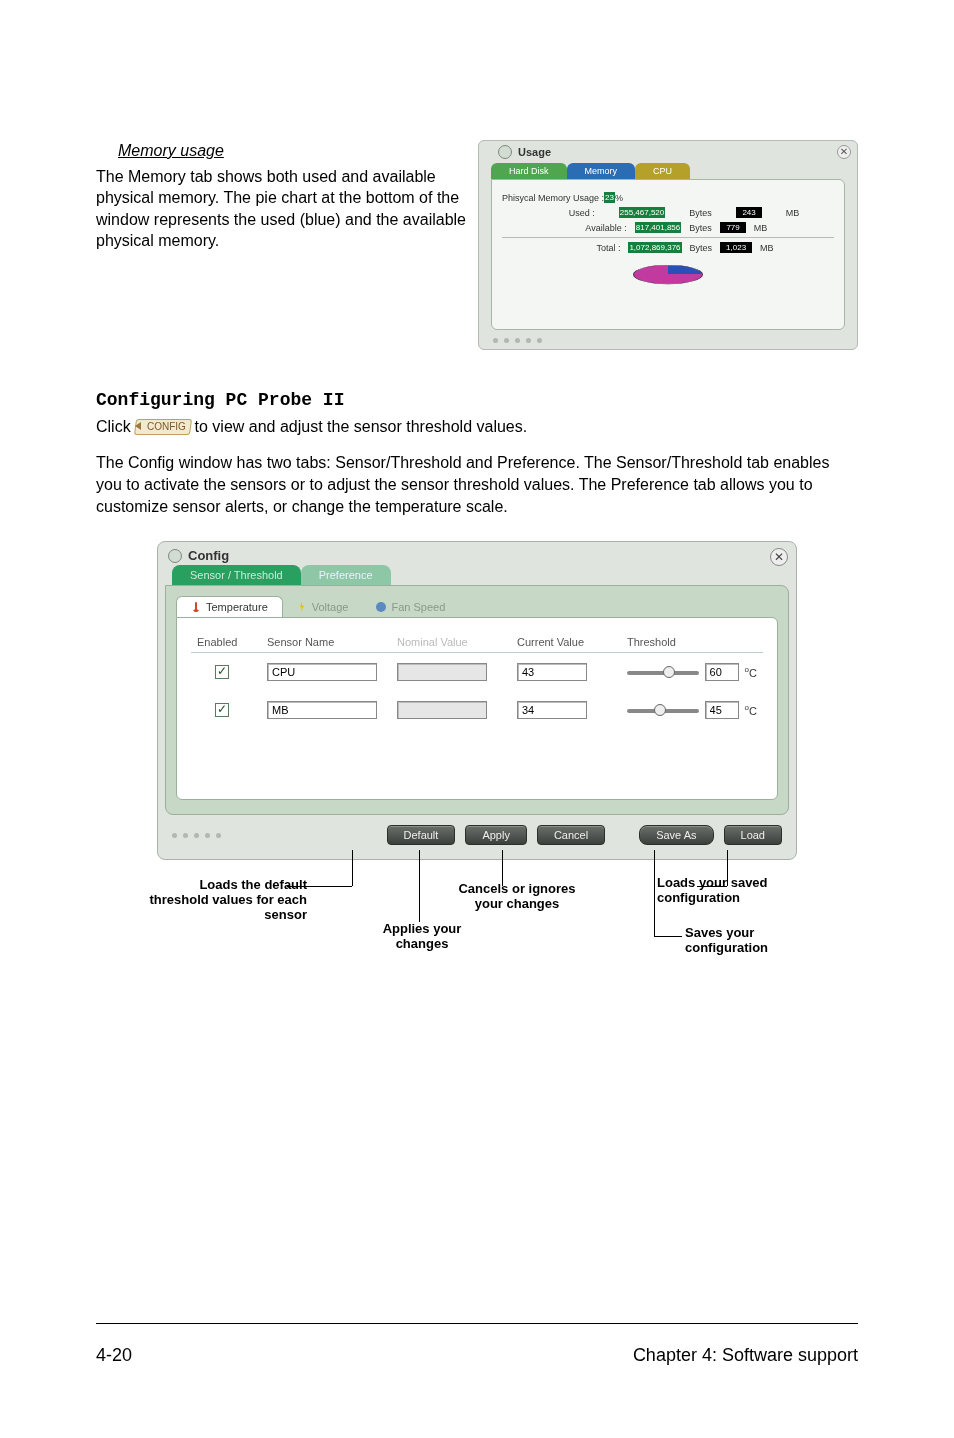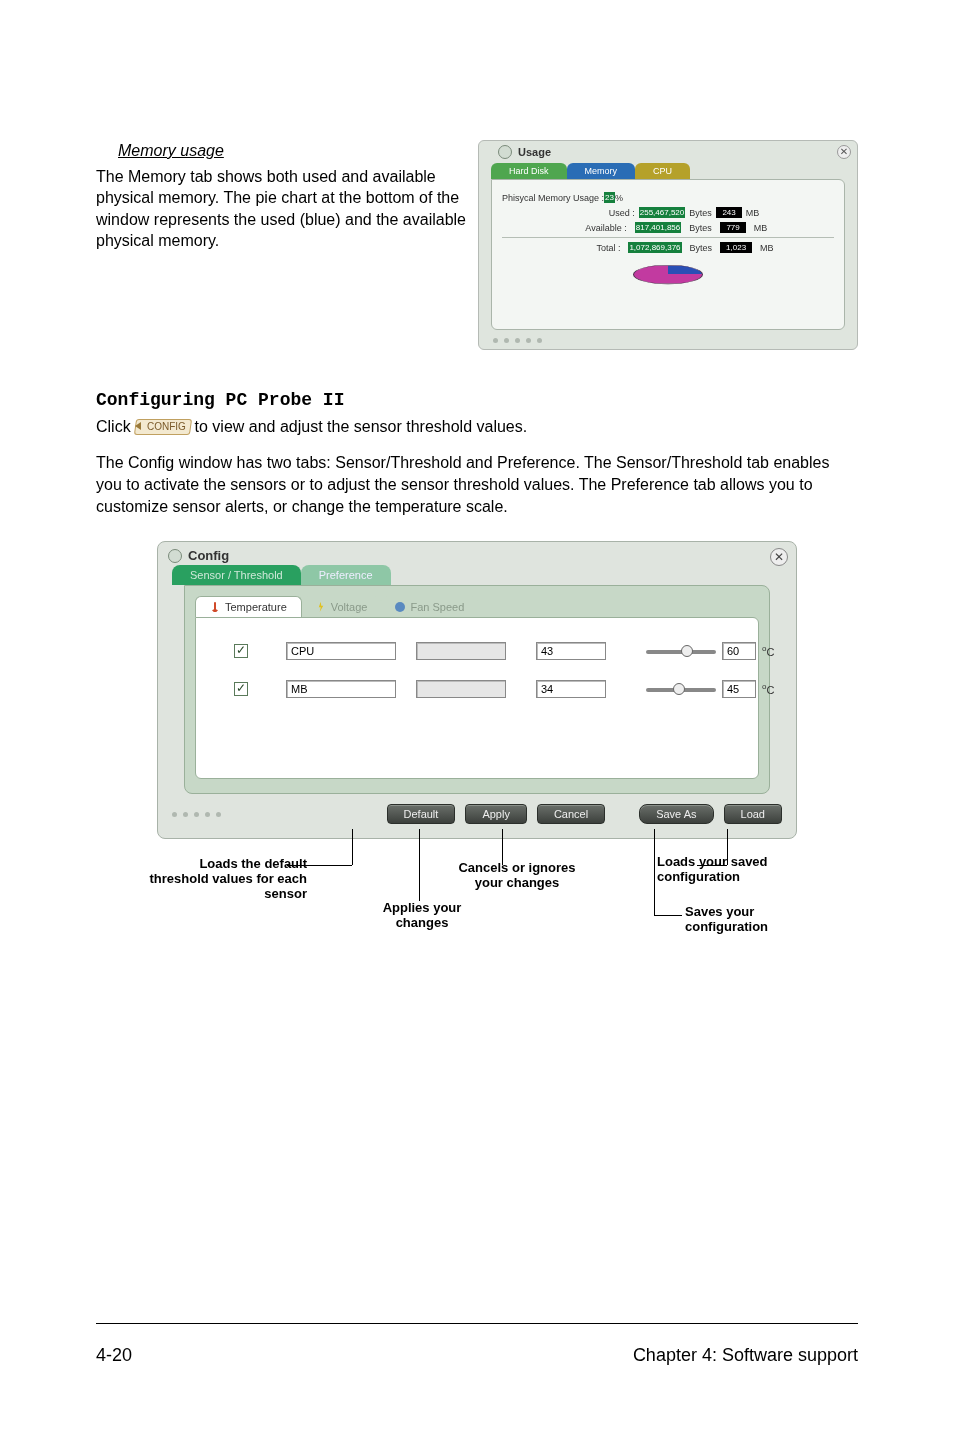--- a/index.html
+++ b/index.html
@@ -126,21 +126,21 @@
     background:#eee; font-size:12px; text-align:center; line-height:16px; color:#444;
   }
   .outer-tabs { display:flex; padding: 0 14px; gap:0;}
   .ot {
     font-size:11px; padding:4px 18px;
     border-radius:8px 8px 0 0;
   }
   .ot-active { background:#29a060; color:#cfe8d8; }
   .ot-inactive { background:#8ec7a6; color:#eef; }
   .cw-outerbox {
-    margin: 0 26px;
+    margin: 0 7px;
     border:1px solid #9ab09a;
     border-radius:0 8px 8px 8px;
     background:#c7d8c7;
     padding: 10px 10px 14px;
   }
   .inner-tabs { display:flex; gap:0; }
   .it {
     font-size:11px; padding: 4px 14px;
     border-radius:6px 6px 0 0;
     display:flex; align-items:center; gap:5px;
@@ -243,21 +243,21 @@
       <div class="tab1 t-green">Hard Disk</div>
       <div class="tab1 t-blue">Memory</div>
       <div class="tab1 t-yellow">CPU</div>
     </div>
     <div class="usage-body">
       <div class="mem-line">
         <span>Phisycal Memory Usage :</span>
         <span class="mem-box">23</span>
         <span>%</span>
       </div>
-      <div class="mem-line" style="justify-content:center; gap:4px;">
+      <div class="mem-line" style="justify-content:center; gap:24px;">
         <span style="width:58px; text-align:right;">Used :</span>
         <span class="mem-box">255,467,520</span>
         <span>Bytes</span>
         <span class="mem-box-dark">243</span>
         <span>MB</span>
       </div>
       <div class="mem-line" style="justify-content:center; gap:8px;">
         <span style="width:58px; text-align:right;">Available :</span>
         <span class="mem-box">817,401,856</span>
         <span>Bytes</span>
@@ -313,20 +313,27 @@
       <div class="it it-inactive">
         <span class="ico ico-volt"></span>
         <span>Voltage</span>
       </div>
       <div class="it it-inactive">
         <span class="ico ico-fan"></span>
         <span>Fan Speed</span>
       </div>
     </div>
     <div class="cw-innerbox">
+      <div class="tbl-head">
+        <span>Enabled</span>
+        <span>Sensor Name</span>
+        <span style="color:#bbb;">Nominal Value</span>
+        <span>Current Value</span>
+        <span>Threshold</span>
+      </div>
 
       <div class="tbl-row">
         <span class="chk"></span>
         <input class="txtfield" style="width: 110px;" value="CPU">
         <input class="txtfield nv" disabled="" style="">
         <input class="txtfield cv" value="43" style="">
         <span class="thcell">
           <span class="slider">
             <span class="track"></span>
               <span class="thumb" style="left:50%;"></span>

